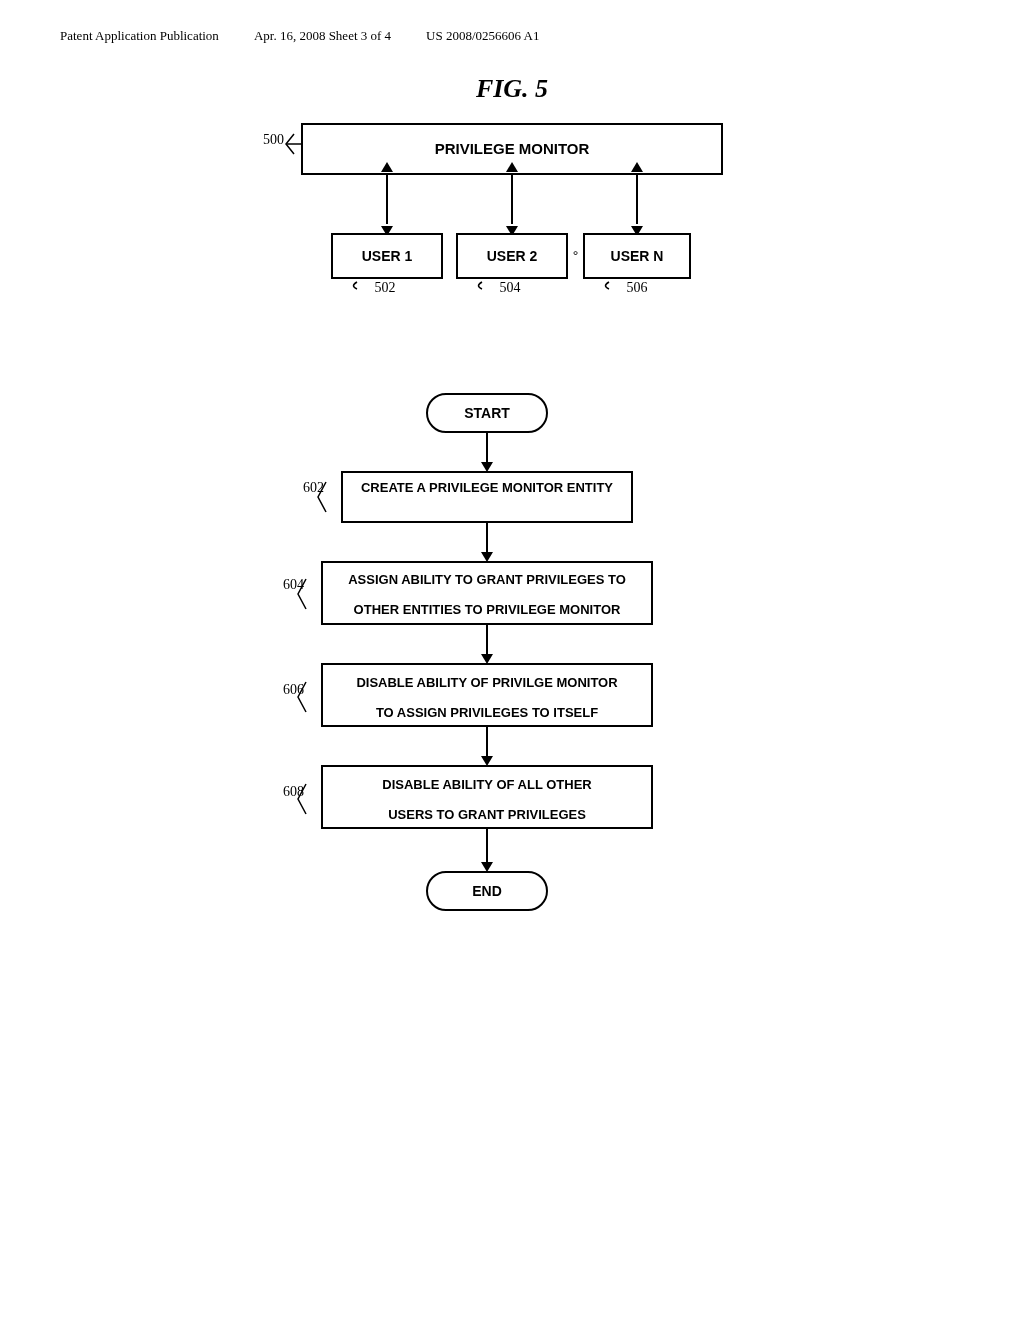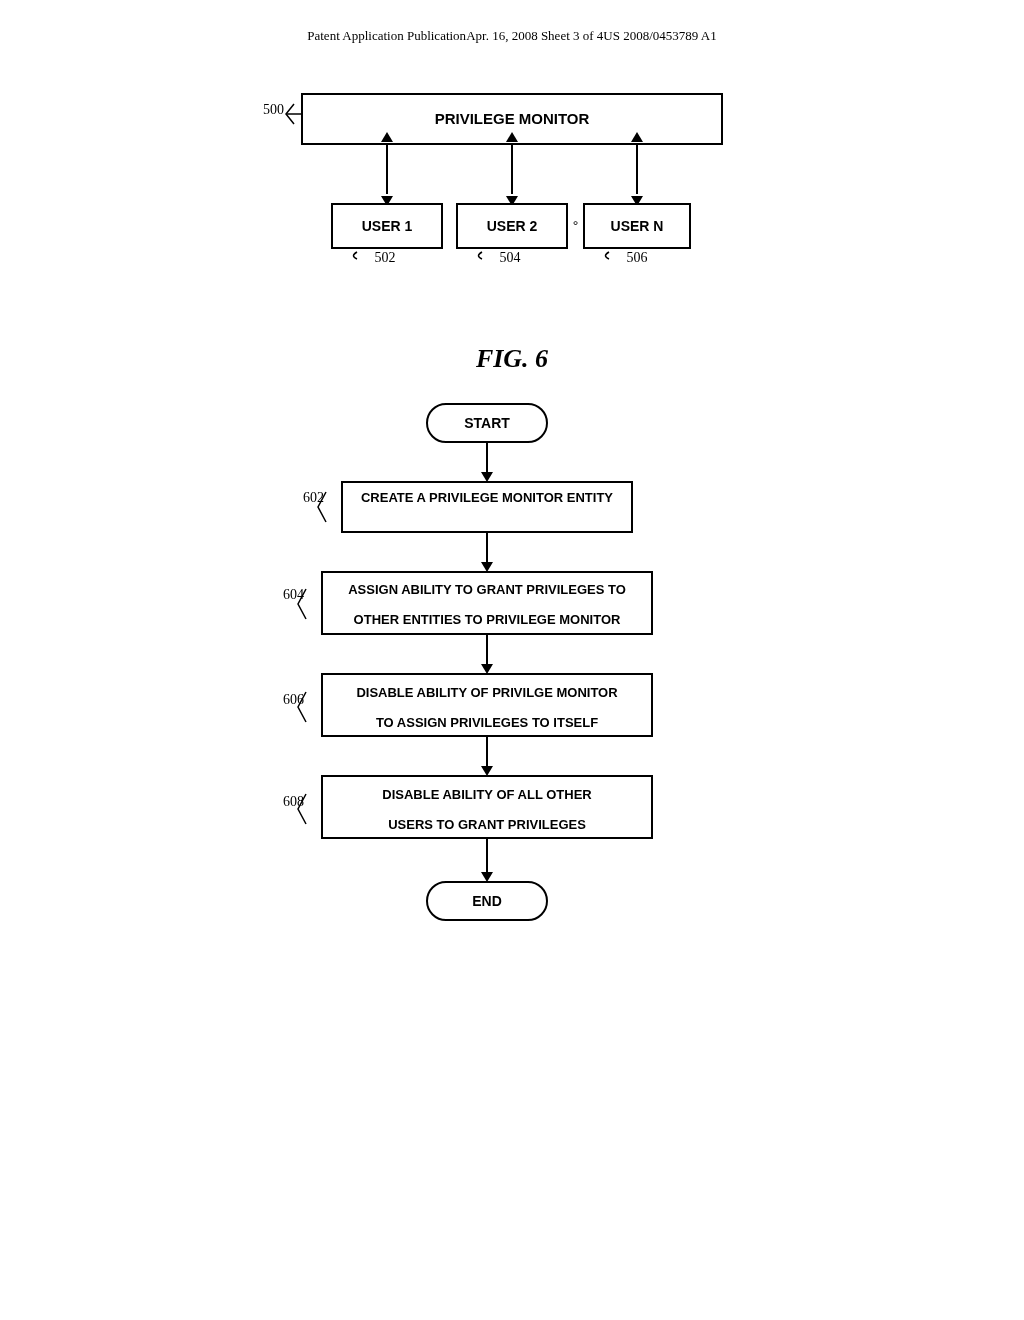--- a/index.html
+++ b/index.html
@@ -8,24 +8,25 @@
       font-family: 'Times New Roman', Times, serif;
       width: 1024px;
       min-height: 1320px;
       position: relative;
       overflow-x: hidden;
     }
 
     
     .header {
       display: flex;
-      justify-content: center;
+      justify-content: flex-start;
       align-items: flex-start;
       padding: 28px 60px 0 60px;
       font-size: 13px;
+      gap: 35px;
     }
 
     
     .fig-title {
       font-style: italic;
       font-size: 26px;
       font-weight: bold;
       text-align: center;
       font-family: 'Times New Roman', Times, serif;
     }
@@ -42,24 +43,25 @@
       display: block;
       margin: 0 auto;
     }
   </style>
 </head>
 <body>
 
 <div class="header">
   <span>Patent Application Publication</span>
   <span>Apr. 16, 2008   Sheet 3 of 4</span>
-  <span>US 2008/0453789 A1</span>
+  <span>US 2008/0256606 A1</span>
 </div>
 
 <div class="fig5-container">
+  <div class="fig-title">FIG. 5</div>
 
   <svg class="fig5-svg" width="620" height="220" viewBox="0 0 620 220">
 
     <rect x="100" y="20" width="420" height="50" fill="white" stroke="black" stroke-width="2"></rect>
     <text x="310" y="50" text-anchor="middle" font-family="Arial, sans-serif" font-size="15" font-weight="bold">PRIVILEGE MONITOR</text>
 
     <text x="82" y="40" text-anchor="end" font-family="Times New Roman, serif" font-size="14">500</text>
     <path d="M84,40 L100,40" stroke="black" stroke-width="1.5" fill="none"></path>
 
     <path d="M92,30 L84,40 L92,50" stroke="black" stroke-width="1.5" fill="none"></path>
@@ -92,21 +94,20 @@
 
     <rect x="382" y="130" width="106" height="44" fill="white" stroke="black" stroke-width="2"></rect>
     <text x="435" y="157" text-anchor="middle" font-family="Arial, sans-serif" font-size="14" font-weight="bold">USER N</text>
 
     <text x="435" y="188" text-anchor="middle" font-family="Times New Roman, serif" font-size="14">506</text>
     <path d="M407,185 Q400,182 407,178" stroke="black" stroke-width="1.5" fill="none"></path>
   </svg>
 </div>
 
 <div style="margin: 50px auto 0 auto; width: 700px;">
-  <div class="fig-title">FIG. 6</div>
 
   <svg width="700" height="720" viewBox="0 0 700 720" style="display:block; margin: 10px auto 0 auto;">
 
     <rect x="265" y="20" width="120" height="38" rx="19" ry="19" fill="white" stroke="black" stroke-width="2"></rect>
     <text x="325" y="44" text-anchor="middle" font-family="Arial, sans-serif" font-size="14" font-weight="bold">START</text>
 
     <line x1="325" y1="58" x2="325" y2="90" stroke="black" stroke-width="2"></line>
     <polygon points="319,88 325,98 331,88" fill="black"></polygon>
 
     <rect x="180" y="98" width="290" height="50" fill="white" stroke="black" stroke-width="2"></rect>

